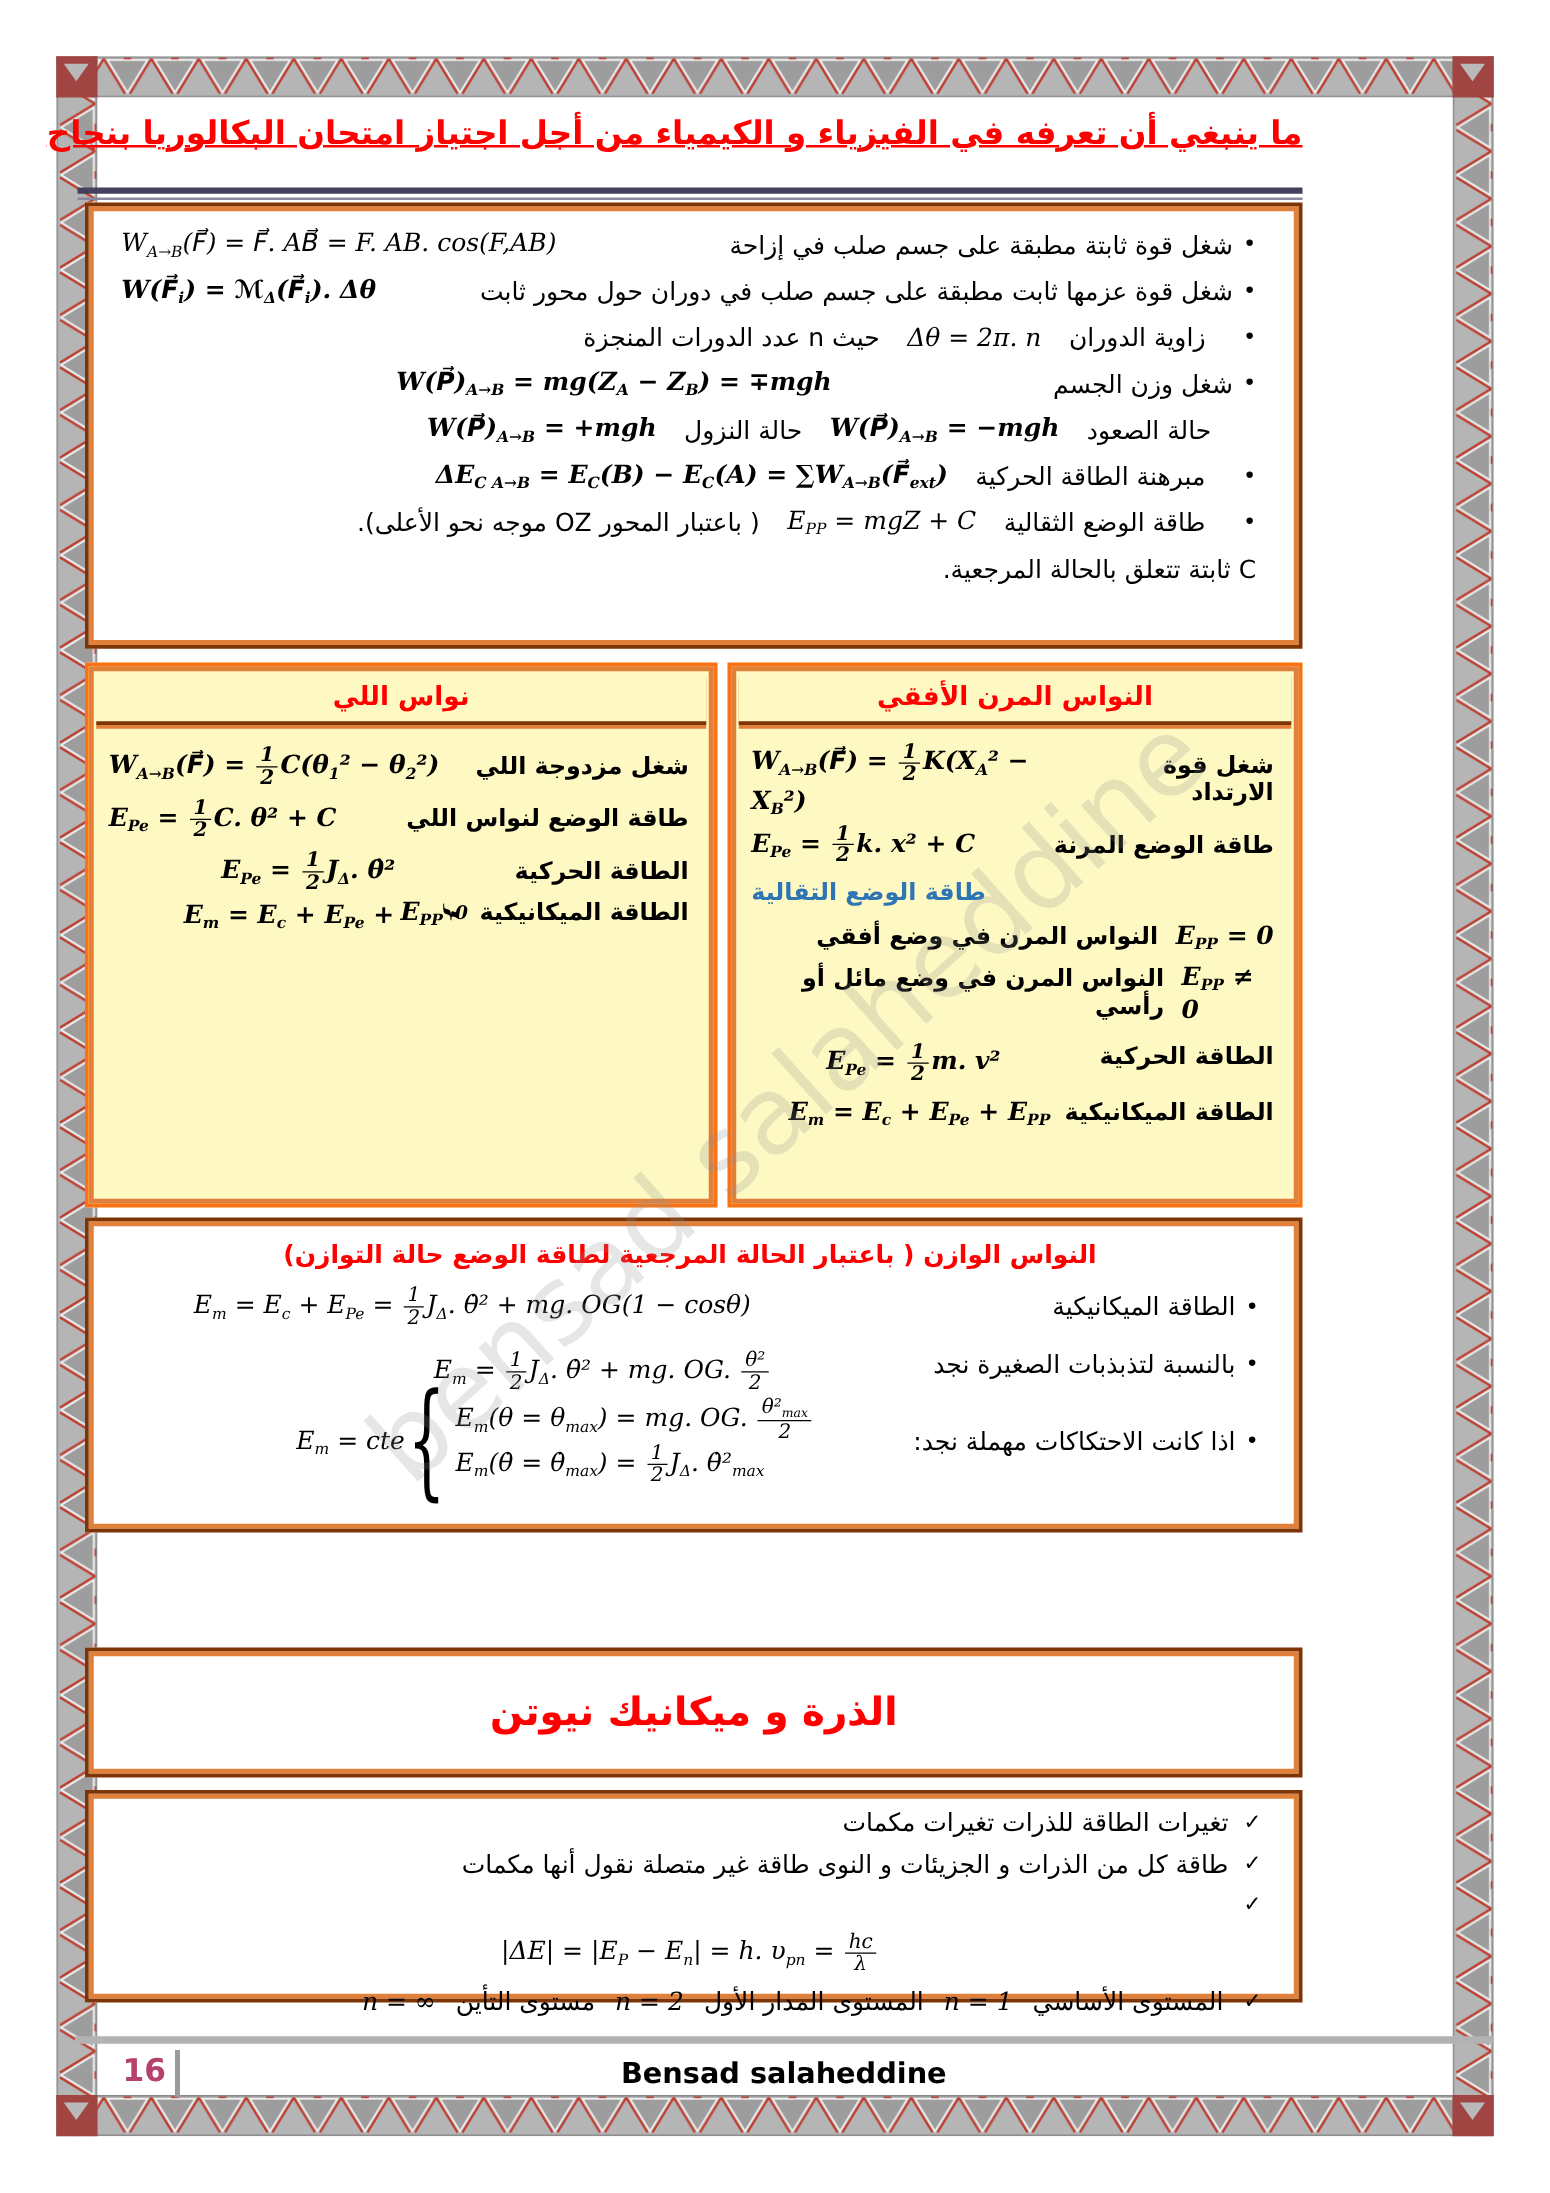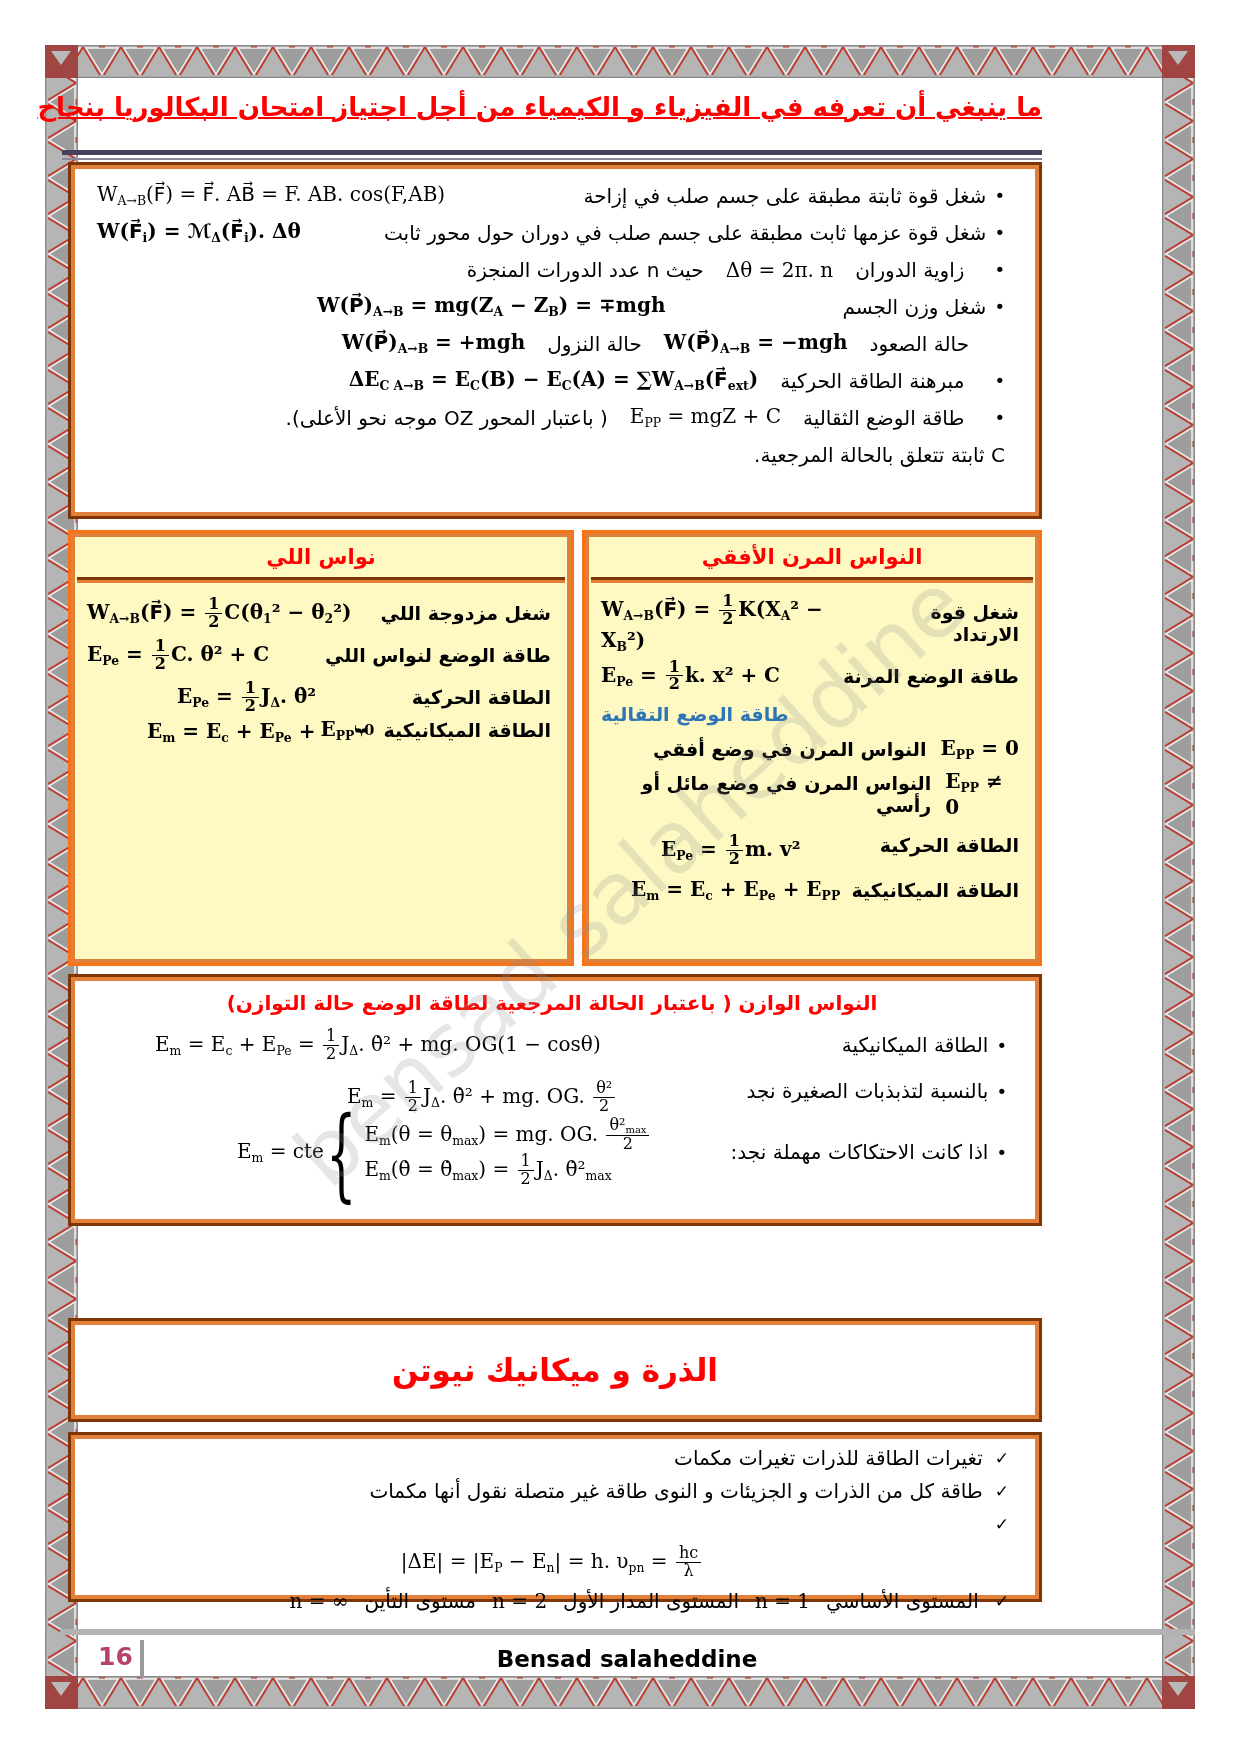--- a/index.html
+++ b/index.html
@@ -27,21 +27,21 @@
     text-decoration:underline;text-decoration-thickness:2px;
   }
   .title-rule{position:absolute;left:62px;top:150px;width:980px;height:3px;
     border-top:5px solid #46405c;border-bottom:2px solid #8b87a0;}
   
   .line{display:flex;flex-direction:row-reverse;align-items:center;min-height:35px;padding:1px 4px;}
   .line.sb{justify-content:space-between;}
   .line.fl{justify-content:flex-start;gap:22px;}
   .bullet{font-size:18px;margin-left:8px;flex:0 0 auto;}
   .lbl{direction:rtl;font-size:20px;}
-  .math{direction:ltr;unicode-bidi:isolate;font-family:"DejaVu Serif","DejaVu Sans",serif;font-size:20px;}
+  .math{direction:ltr;unicode-bidi:isolate;font-family:"DejaVu Serif","DejaVu Sans",serif;font-size:20px;font-style:italic;}
   .mb{font-weight:bold;}
   sub,sup{font-size:0.62em;}
   sub{vertical-align:-0.35em;}
   .frac{display:inline-flex;flex-direction:column;align-items:center;vertical-align:middle;line-height:1.05;font-size:0.8em;margin:0 2px;}
   .frac .fn{border-bottom:1.4px solid #000;padding:0 3px;}
   .frac .fd{padding:0 3px;}
   
   .colwrap{position:absolute;left:68px;top:530px;width:974px;height:436px;display:flex;gap:8px;}
   .col{position:relative;flex:0 0 auto;background:#fef9c3;border:3px solid #f97316;
        box-shadow:inset 0 0 0 4px #e0803a;box-sizing:border-box;}

